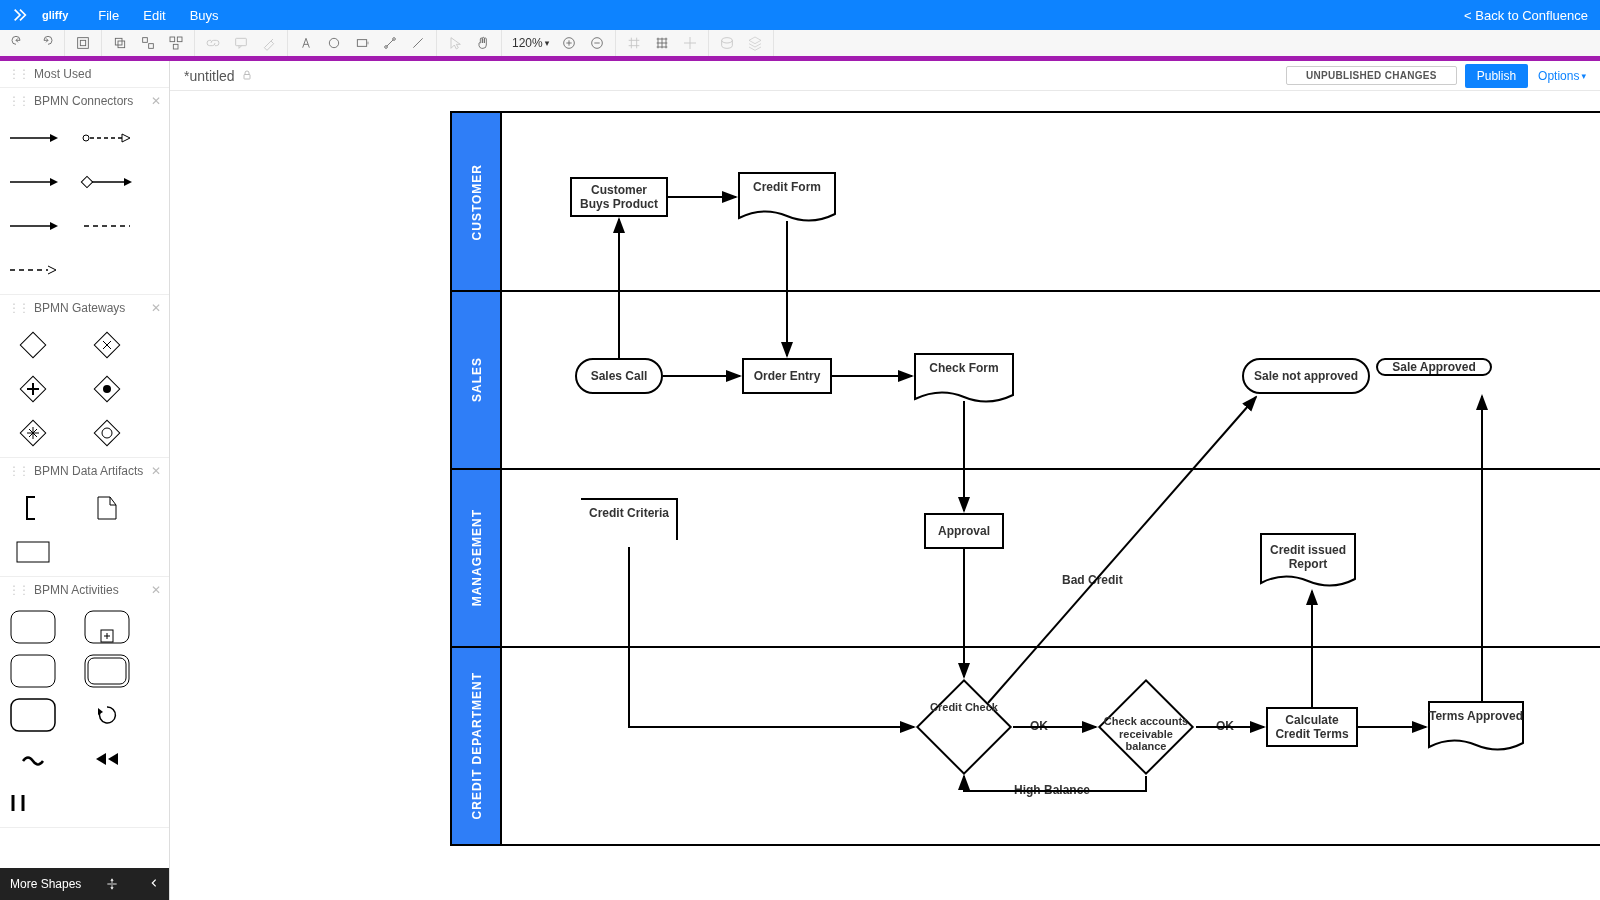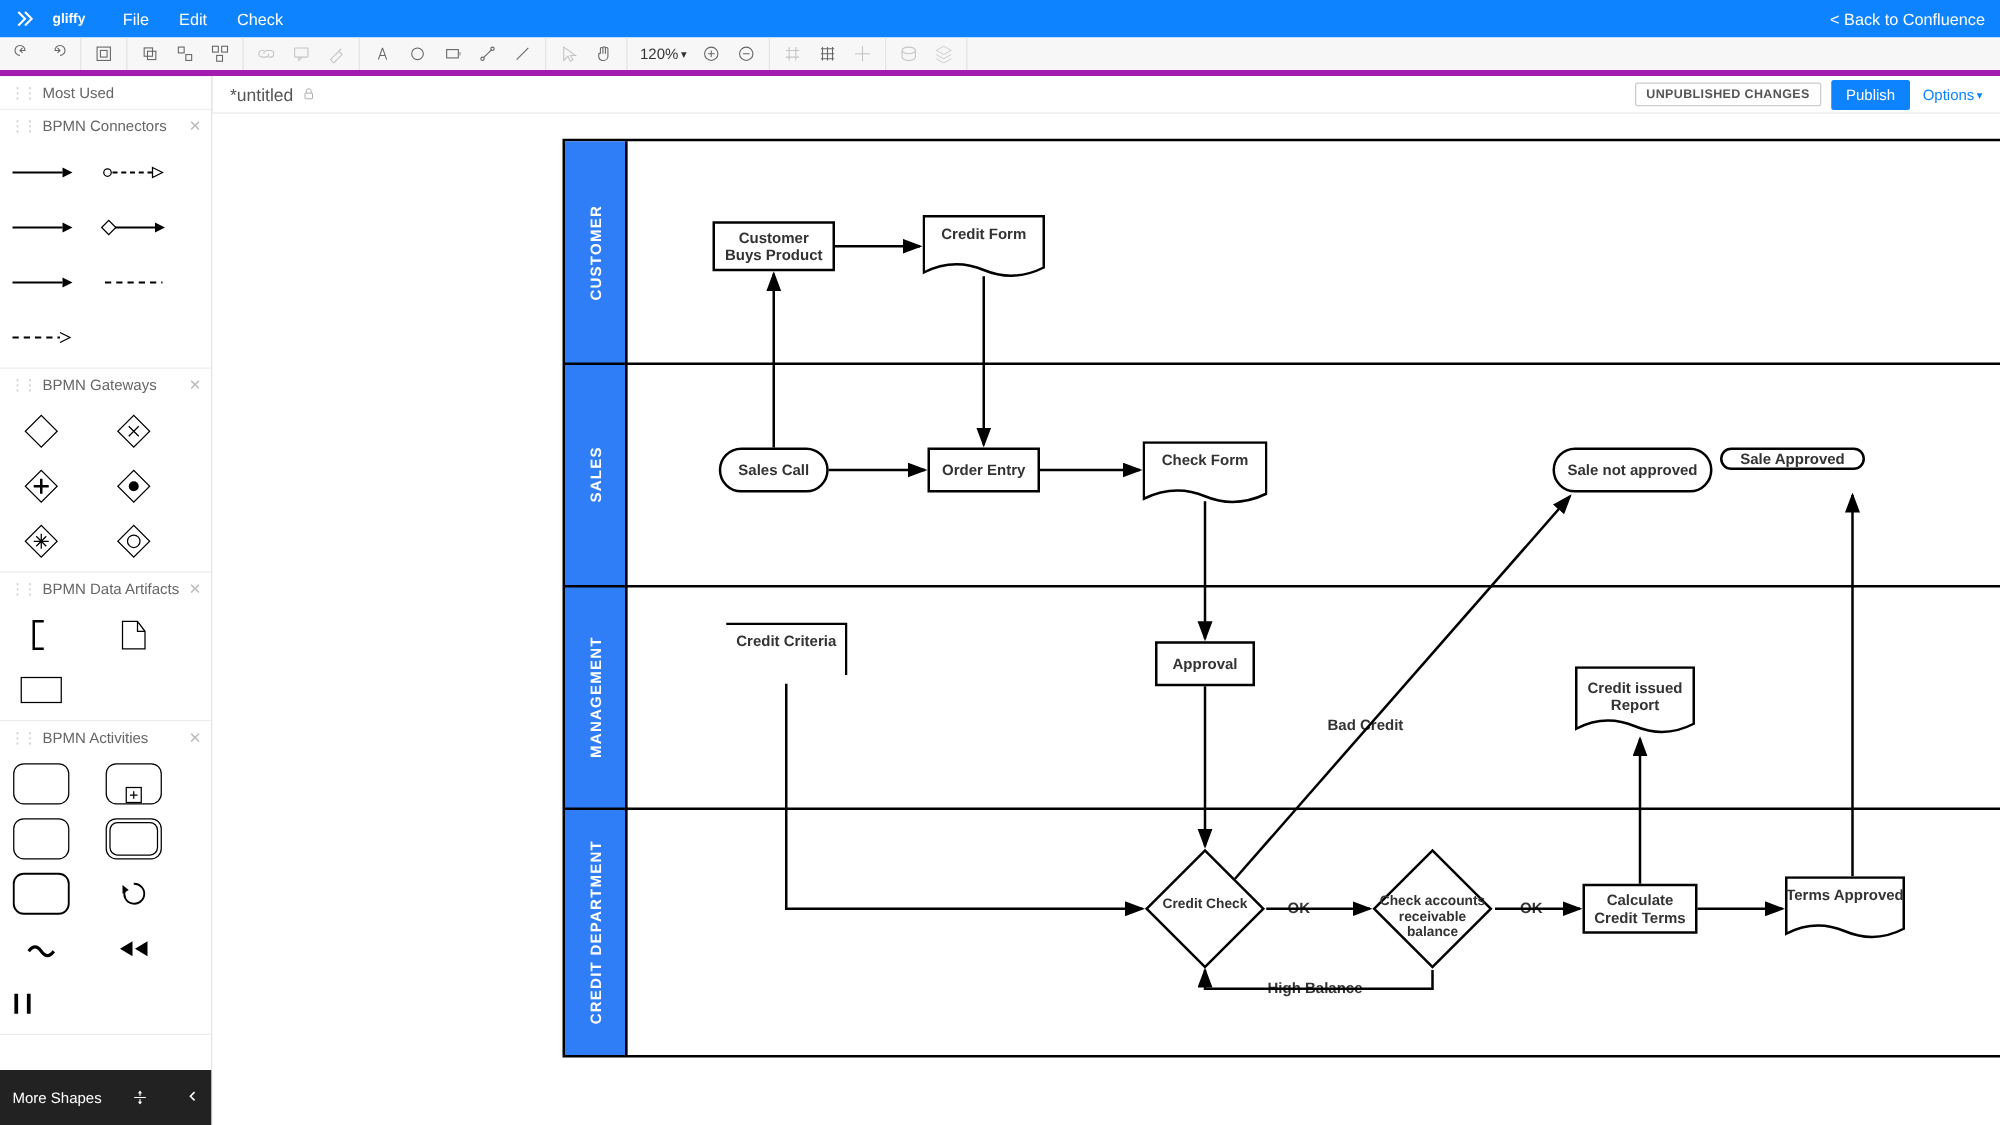--- a/index.html
+++ b/index.html
@@ -29,30 +29,30 @@
 .search-wrap { position: relative; }
 .search-icon { position: absolute; left: 12px; top: 11px; color: #bbb; }
 .palette-section { border-bottom: 1px solid #eee; }
 .section-header { display: flex; align-items: center; padding: 6px 8px; font-size: 12px; color: #666; cursor: pointer; position: relative; }
 .section-header .grip { color: #ccc; margin-right: 6px; letter-spacing: -2px; }
 .section-header .close-x { position: absolute; right: 8px; color: #bbb; cursor: pointer; font-size: 12px; }
 .section-body { padding: 10px 8px; display: flex; flex-wrap: wrap; gap: 16px 24px; }
 .shape-thumb { width: 50px; height: 28px; display: flex; align-items: center; justify-content: center; cursor: grab; }
 .shape-thumb svg { overflow: visible; }
 
-.bottom-bar { position: absolute; bottom: 0; left: 0; right: 0; height: 44px; background: #222; color: #fff; display: flex; align-items: center; padding: 0 10px; font-size: 12px; gap: 24px; }
+.bottom-bar { position: absolute; bottom: 0; left: 0; right: 0; height: 32px; background: #222; color: #fff; display: flex; align-items: center; padding: 0 10px; font-size: 12px; gap: 24px; }
 .bottom-bar .chev { margin-left: auto; }
 
 
 .canvas-area { flex: 1; display: flex; flex-direction: column; background: #fff; }
 .canvas-header { height: 30px; background: #fff; border-bottom: 1px solid #e8e8e8; display: flex; align-items: center; padding: 0 14px; }
 .doc-title { font-size: 14px; color: #555; display: flex; align-items: center; gap: 6px; }
 .lock-icon svg { width: 12px; height: 12px; stroke: #aaa; fill: none; stroke-width: 1.5; }
 .canvas-header .spacer { flex: 1; }
-.unpub { border: 1px solid #ccc; border-radius: 2px; padding: 3px 8px; font-size: 10px; font-weight: bold; color: #555; letter-spacing: .3px; }
+.unpub { border: 1px solid #ccc; border-radius: 2px; padding: 3px 19px; font-size: 10px; font-weight: bold; color: #555; letter-spacing: .3px; }
 .publish-btn { background: #0d83ff; color: #fff; border: none; padding: 5px 12px; font-size: 12px; border-radius: 2px; margin-left: 8px; cursor: pointer; }
 .options-link { color: #0d83ff; font-size: 12px; margin-left: 10px; cursor: pointer; display: flex; align-items: center; gap: 2px; }
 
 
 .canvas { flex: 1; position: relative; background: #fff; overflow: hidden; }
 .diagram { position: absolute; left: 280px; top: 20px; width: 1190px; height: 735px; border: 2px solid #000; }
 .lane-headers { position: absolute; left: 0; top: 0; bottom: 0; width: 50px; background: #2f7ef7; }
 .lane-header { position: absolute; left: 0; width: 50px; color: #fff; font-weight: bold; font-size: 12px; letter-spacing: 1px; display: flex; align-items: center; justify-content: center; }
 .lane-header span { writing-mode: vertical-rl; transform: rotate(180deg); }
 .lane-divider { position: absolute; left: 0; right: 0; height: 2px; background: #000; }
@@ -79,21 +79,21 @@
 
 <div class="menubar">
   <div class="logo">
     <svg viewBox="0 0 24 24">
         <path d="M4 4 L12 12 L4 20 M12 4 L20 12 L12 20" stroke="#fff" stroke-width="2.5" fill="none"></path>
       </svg>
     <span>gliffy</span>
   </div>
   <div class="menu-item">File</div>
   <div class="menu-item">Edit</div>
-  <div class="menu-item">Check</div>
+  <div class="menu-item">Buys</div>
   <div class="spacer"></div>
   <div class="back-link">&lt; Back to Confluence</div>
 </div>
 
 <div class="toolbar">
   <div class="tool-group">
     <div class="tool-btn">
         <svg viewBox="0 0 24 24">
           <path d="M9 14 A6 6 0 1 1 15 8 L9 8 M12 5 L9 8 L12 11"></path>
         </svg>
@@ -530,21 +530,21 @@
           </div>
         <div class="doc-node" style="left:808px;top:420px;width:96px;height:56px;">
           <svg width="96" height="56">
               <path d="M1 1 L95 1 L95 46 Q72 58 48 48 Q24 38 1 50 Z" stroke="#000" stroke-width="2" fill="#fff"></path>
             </svg>
           <div class="label" style="top:10px;">Credit issued Report</div>
         </div>
 
         <div class="diamond" style="left:478px;top:580px;width:68px;height:68px;">
           <div class="shape"></div>
-            <div class="label" style="top:24px;">Credit Check</div>
+            <div class="label" style="top:8px;">Credit Check</div>
         </div>
         <div class="diamond" style="left:660px;top:580px;width:68px;height:68px;">
           <div class="shape"></div>
             <div class="label" style="" immédi="top:12px;">Check accounts receivable balance</div>
         </div>
         <div class="node rect" style="left:814px;top:594px;width:92px;height:40px;">
             <span>Calculate Credit Terms</span>
           </div>
         <div class="doc-node" style="left:976px;top:588px;width:96px;height:52px;">
           <svg width="96" height="52">

